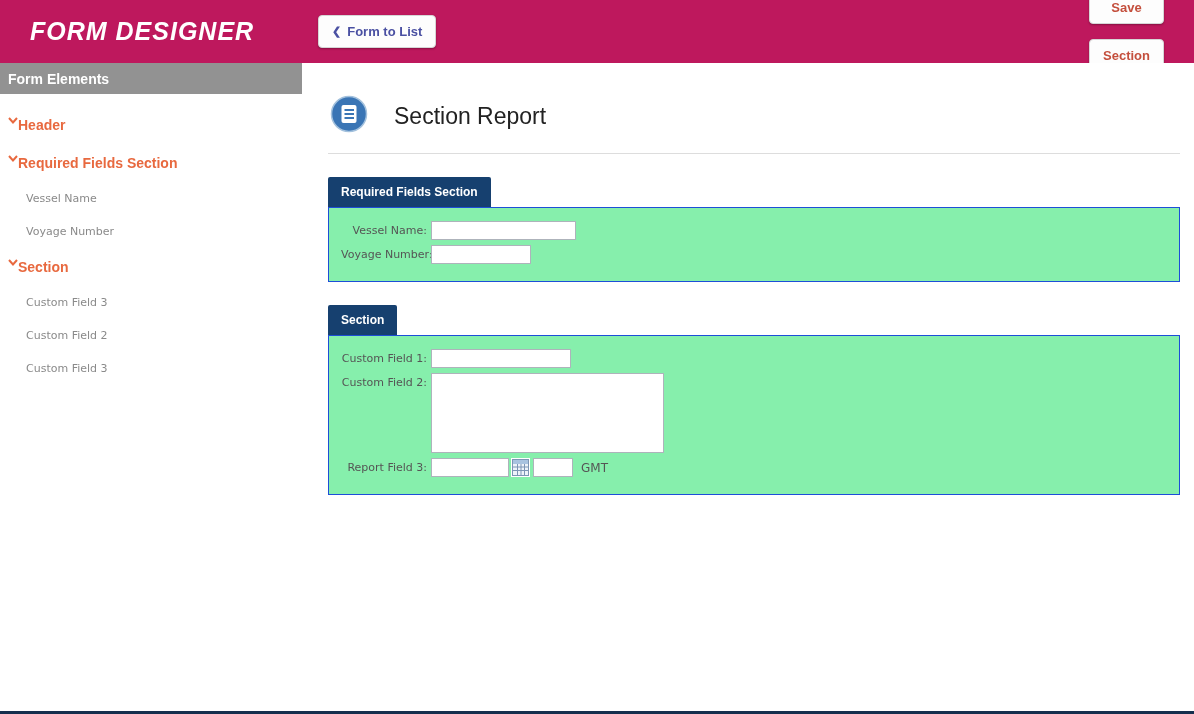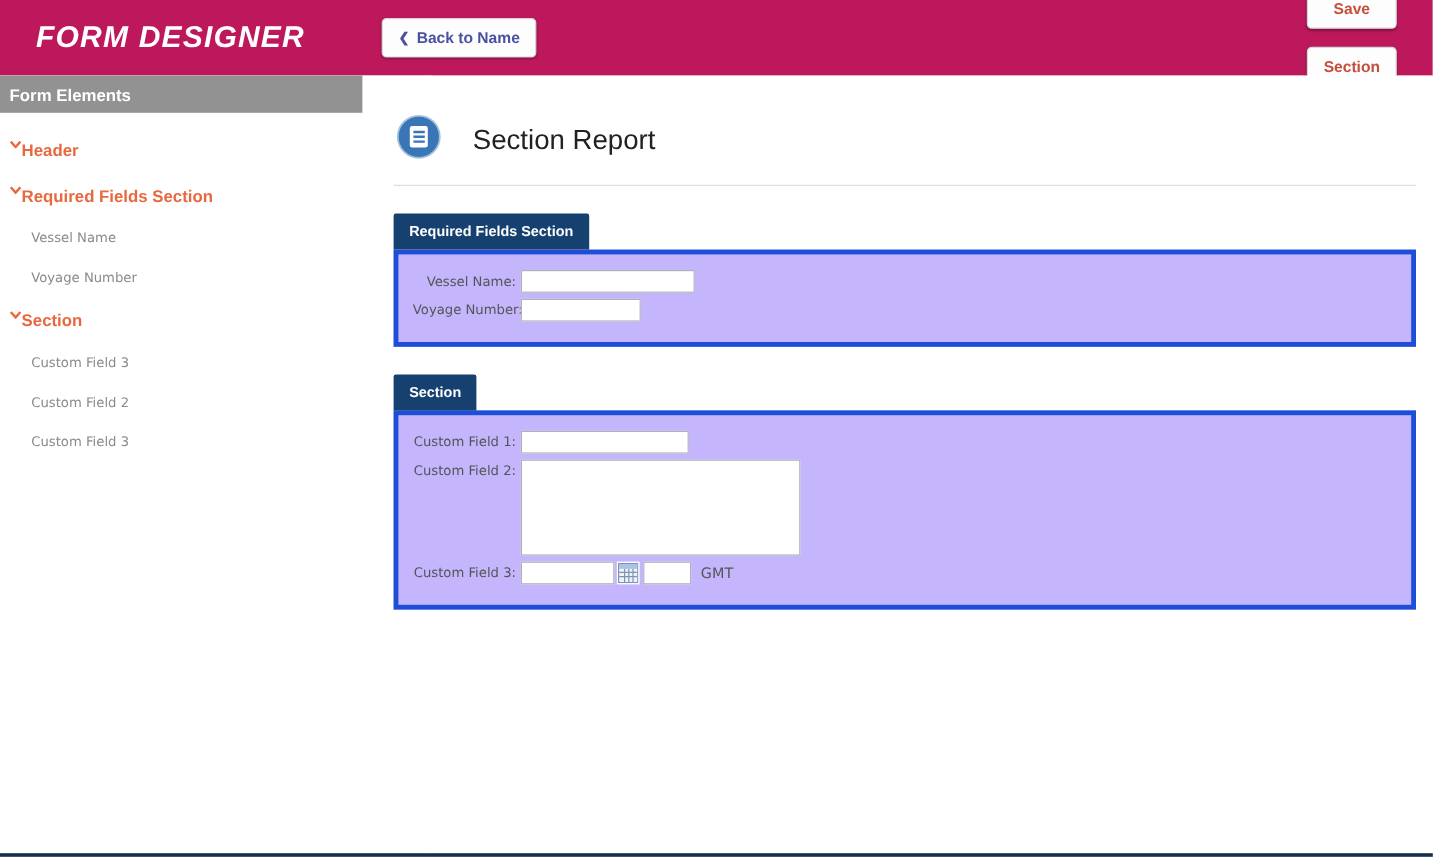--- a/index.html
+++ b/index.html
@@ -124,23 +124,23 @@
     background: #16406f;
     color: #fff;
     font-size: 12px;
     font-weight: bold;
     padding: 8px 13px;
     border-radius: 2px 2px 0 0;
     margin-top: 23px;
     cursor: pointer;
   }
   .panel {
-    border: 4px solid #1d4ed8;
+    border: 1px solid #1d4ed8;
     padding: 13px 12px 12px;
-    background: #c4b5fd;
+    background: #86efac;
   }
   .field-row {
     display: flex;
     align-items: flex-start;
     margin-bottom: 5px;
   }
   .field-label {
     width: 86px;
     flex: 0 0 auto;
     text-align: right;
@@ -186,21 +186,21 @@
     padding-top: 3px;
   }
 </style>
 </head>
 <body>
 
 <header class="topbar">
   <div class="app-title">FORM DESIGNER</div>
   <button class="btn back-btn">
     <span class="chev">❮</span>
-    <span>Back to Name</span>
+    <span>Form to List</span>
   </button>
   <div class="topbar-right">
     <button class="btn save-btn">Save</button>
     <button class="btn settings-btn">Section</button>
   </div>
 </header>
 
 <aside class="sidebar">
   <div class="sidebar-header">
     <span>Form Elements</span>
@@ -277,21 +277,21 @@
   <div class="panel">
     <div class="field-row">
       <label class="field-label">Custom Field 1:</label>
       <input class="text w140" type="text" value="" style="">
     </div>
     <div class="field-row">
       <label class="field-label">Custom Field 2:</label>
       <textarea class="area" style=""></textarea>
     </div>
     <div class="field-row">
-      <label class="field-label">Custom Field 3:</label>
+      <label class="field-label">Report Field 3:</label>
       <input class="text w78" type="text" value="" style="">
       <button class="cal-btn">
         <svg width="17" height="17" viewBox="0 0 17 17">
           <rect x="0.5" y="0.5" width="16" height="16" fill="#eef3fa" stroke="#7d95b5"></rect>
           <rect x="1" y="1" width="15" height="4" fill="#a9c3e0"></rect>
           <line x1="1" y1="8" x2="16" y2="8" stroke="#7d95b5"></line>
           <line x1="1" y1="11.5" x2="16" y2="11.5" stroke="#7d95b5"></line>
           <line x1="5.5" y1="5" x2="5.5" y2="16" stroke="#7d95b5"></line>
           <line x1="9" y1="5" x2="9" y2="16" stroke="#7d95b5"></line>
           <line x1="12.5" y1="5" x2="12.5" y2="16" stroke="#7d95b5"></line>

